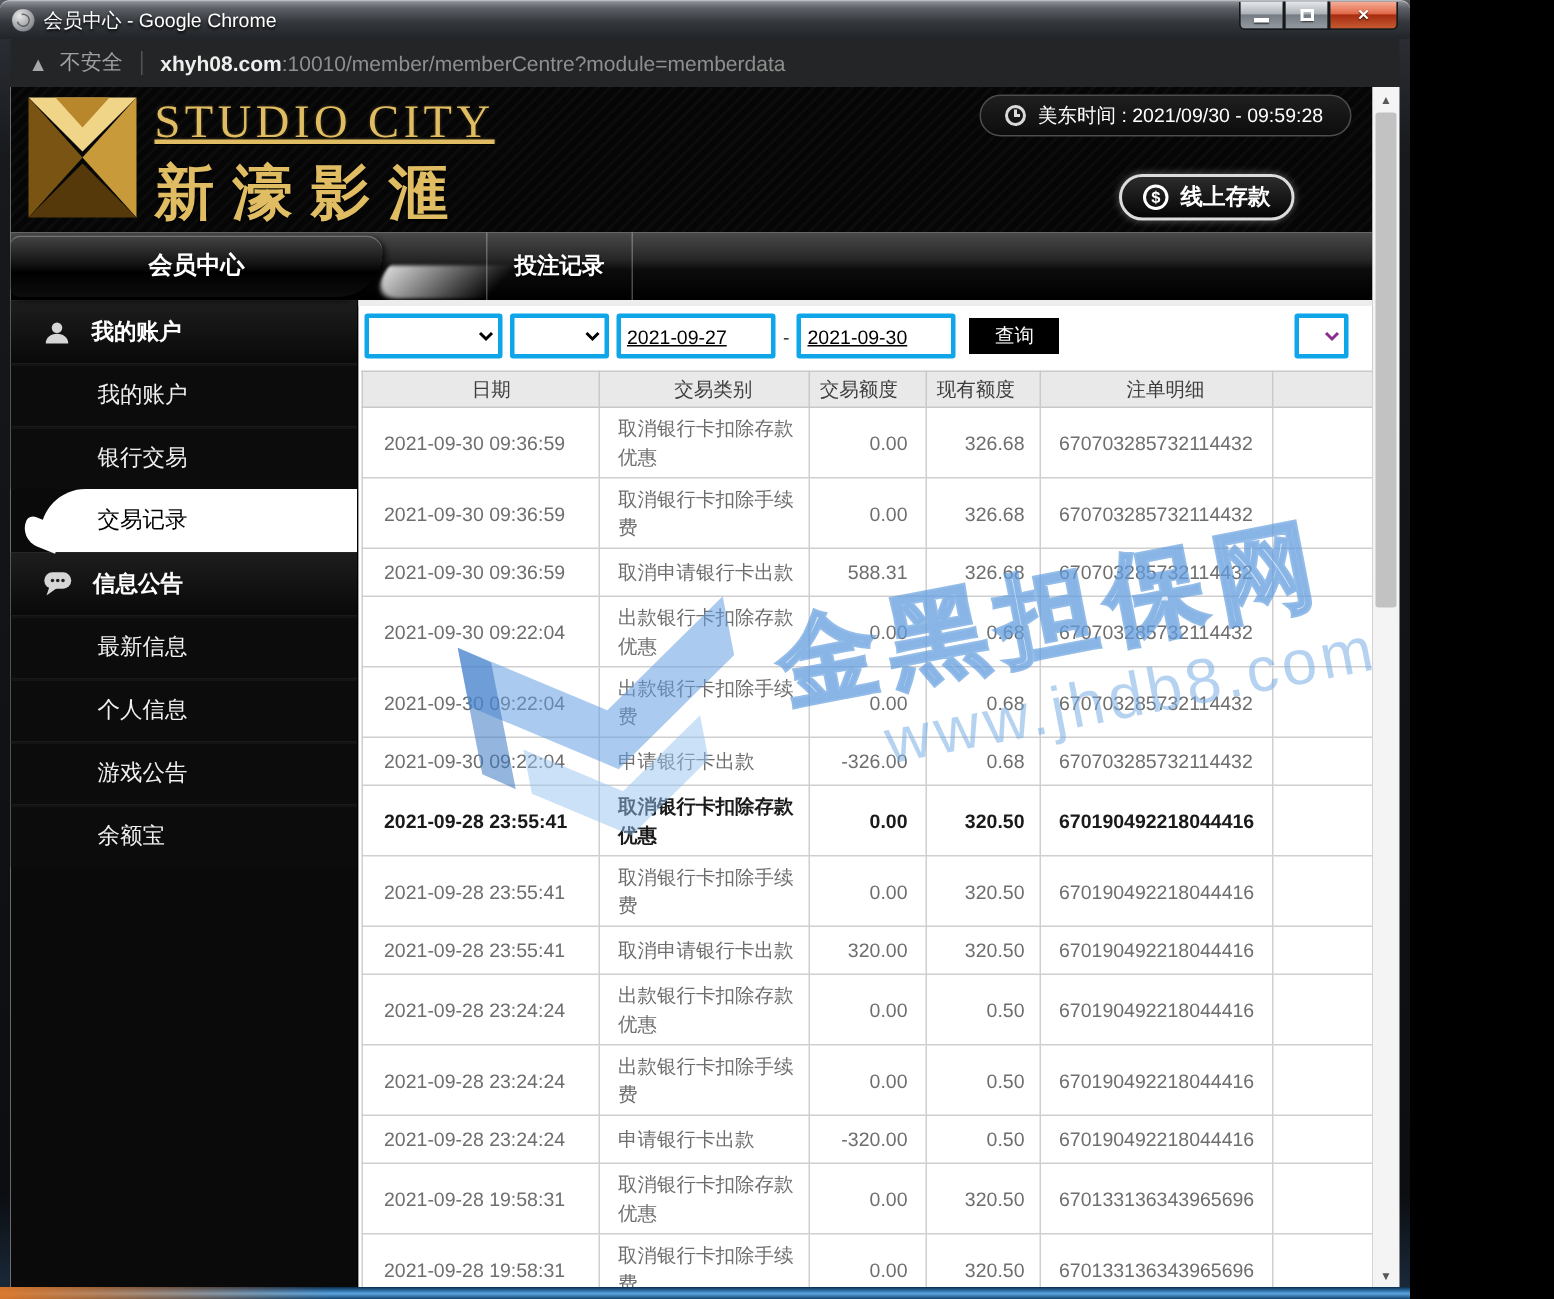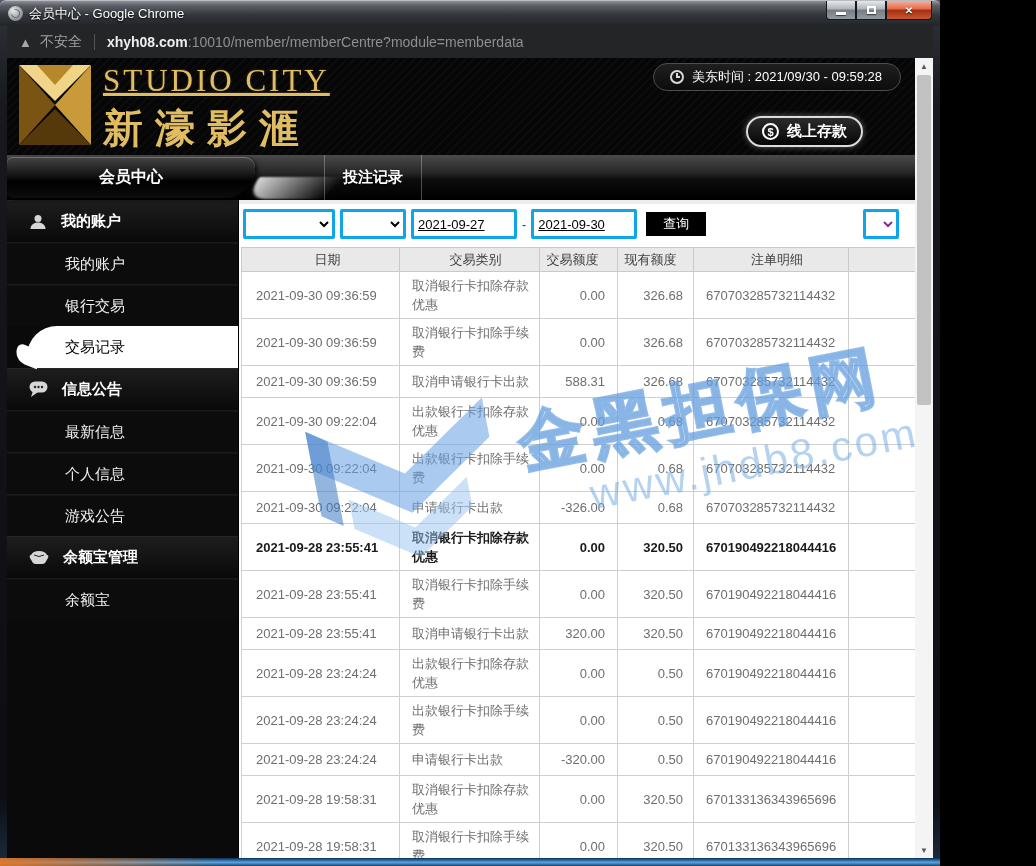--- a/index.html
+++ b/index.html
@@ -220,27 +220,20 @@
                   <path d="M4 10 L2 16 L9 11 Z" fill="#d6d6d6"></path>
                   <circle cx="6" cy="6" r="1.2" fill="#222"></circle>
                   <circle cx="9.5" cy="6" r="1.2" fill="#222"></circle>
                   <circle cx="13" cy="6" r="1.2" fill="#222"></circle>
                 </svg>
                 <span>信息公告</span>
               </div>
               <div class="side-item">最新信息</div>
               <div class="side-item">个人信息</div>
               <div class="side-item">游戏公告</div>
-              <div class="side-section">
-                <svg width="20" height="15" viewBox="0 0 20 15">
-                  <path d="M2 5 Q0 5 1 8 L4 13 Q5 14 7 14 L13 14 Q15 14 16 13 L19 8 Q20 5 18 5 Q16 1 10 1 Q4 1 2 5 Z" fill="#d6d6d6"></path>
-                  <path d="M5 5 Q10 8 15 5" stroke="#222" stroke-width="1" fill="none"></path>
-                </svg>
-                <span>余额宝管理</span>
-              </div>
               <div class="side-item">余额宝</div>
             </div>
 
           <div class="main">
             <div class="filter-bar">
               <select class="sel-type"><option>出款</option></select>
               <select class="sel-period"><option>本月</option></select>
               <input class="date-input" value="2021-09-27" style="">
               <span class="dash">-</span>
               <input class="date-input" value="2021-09-30" style="">

